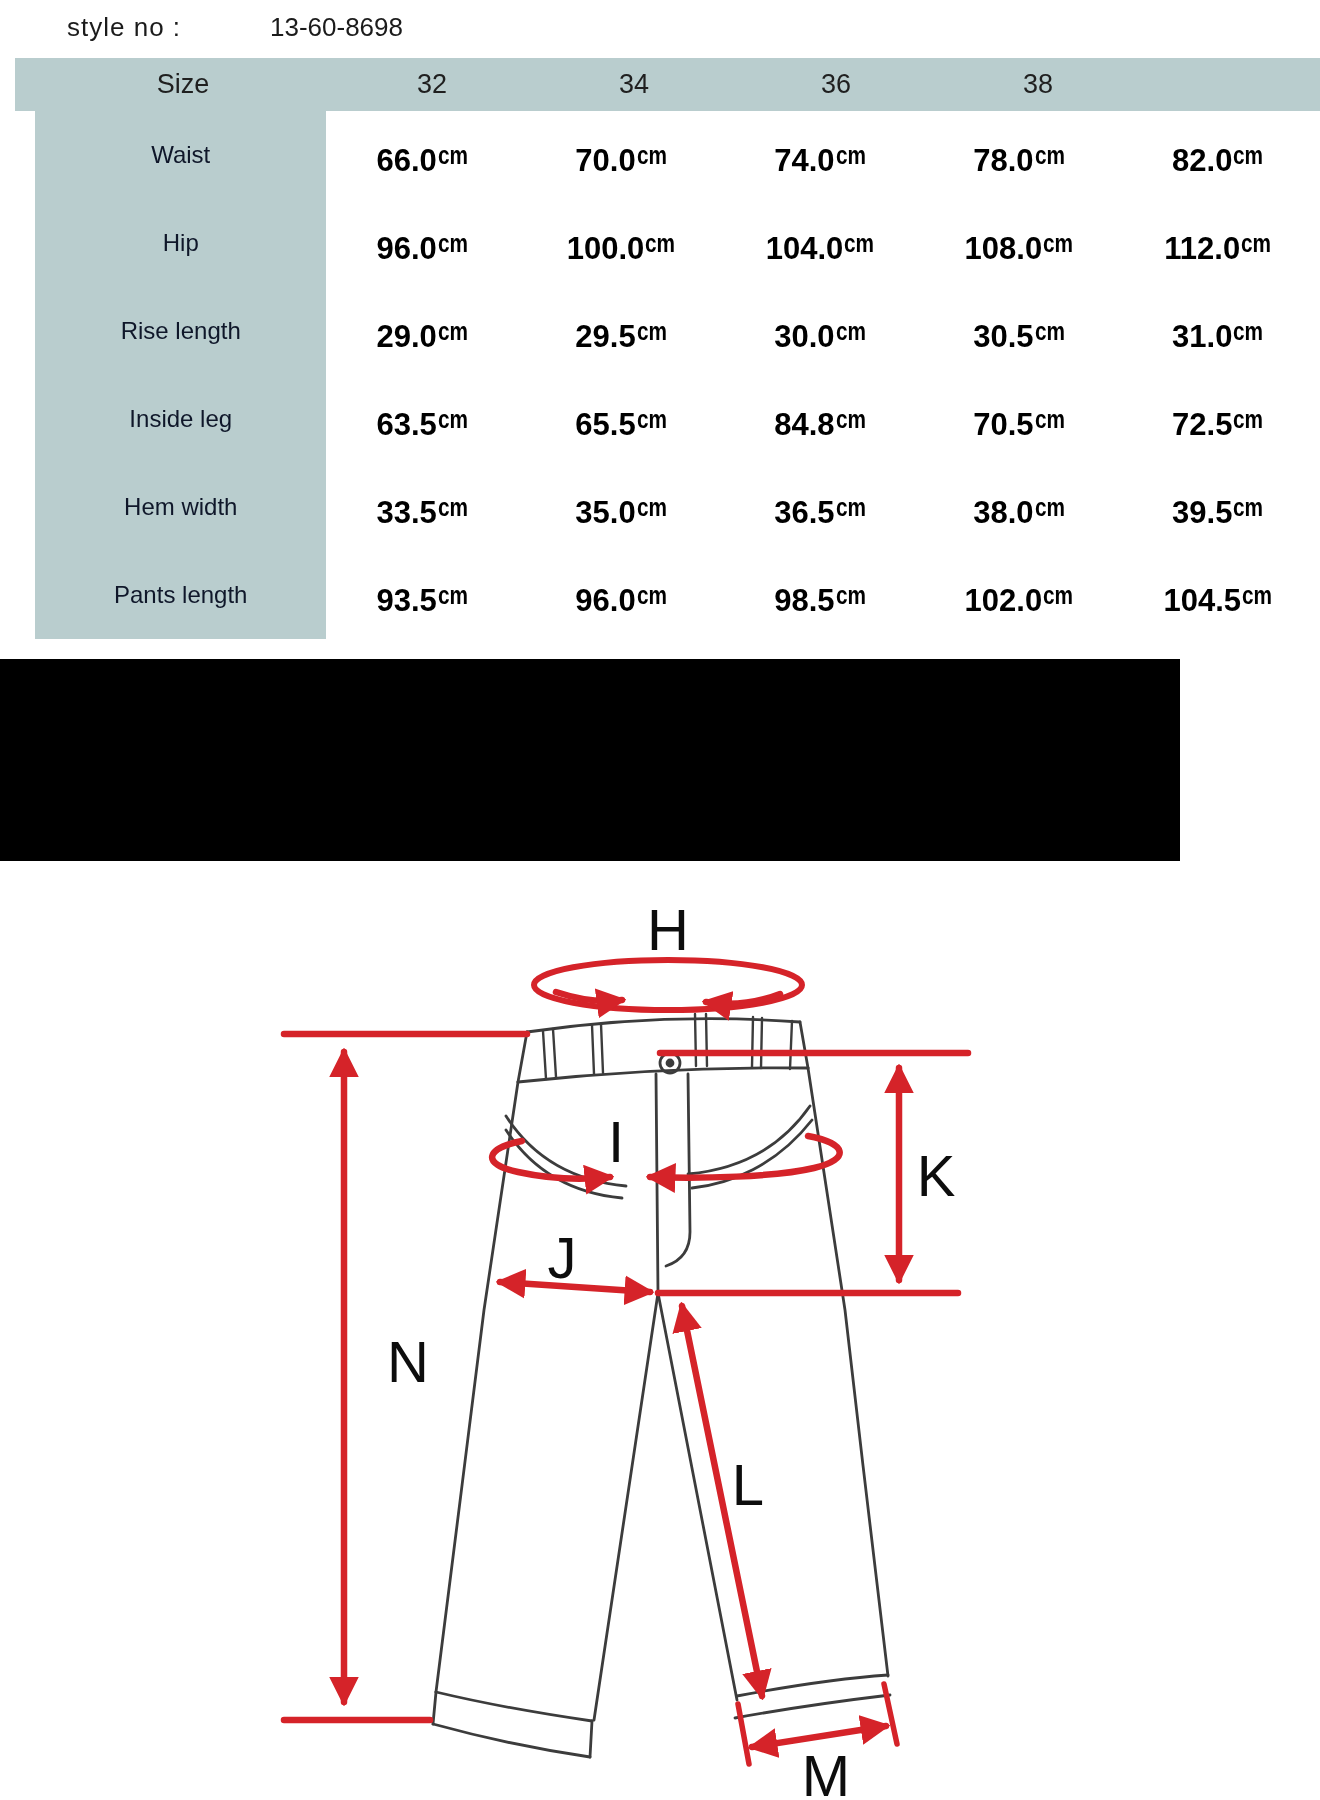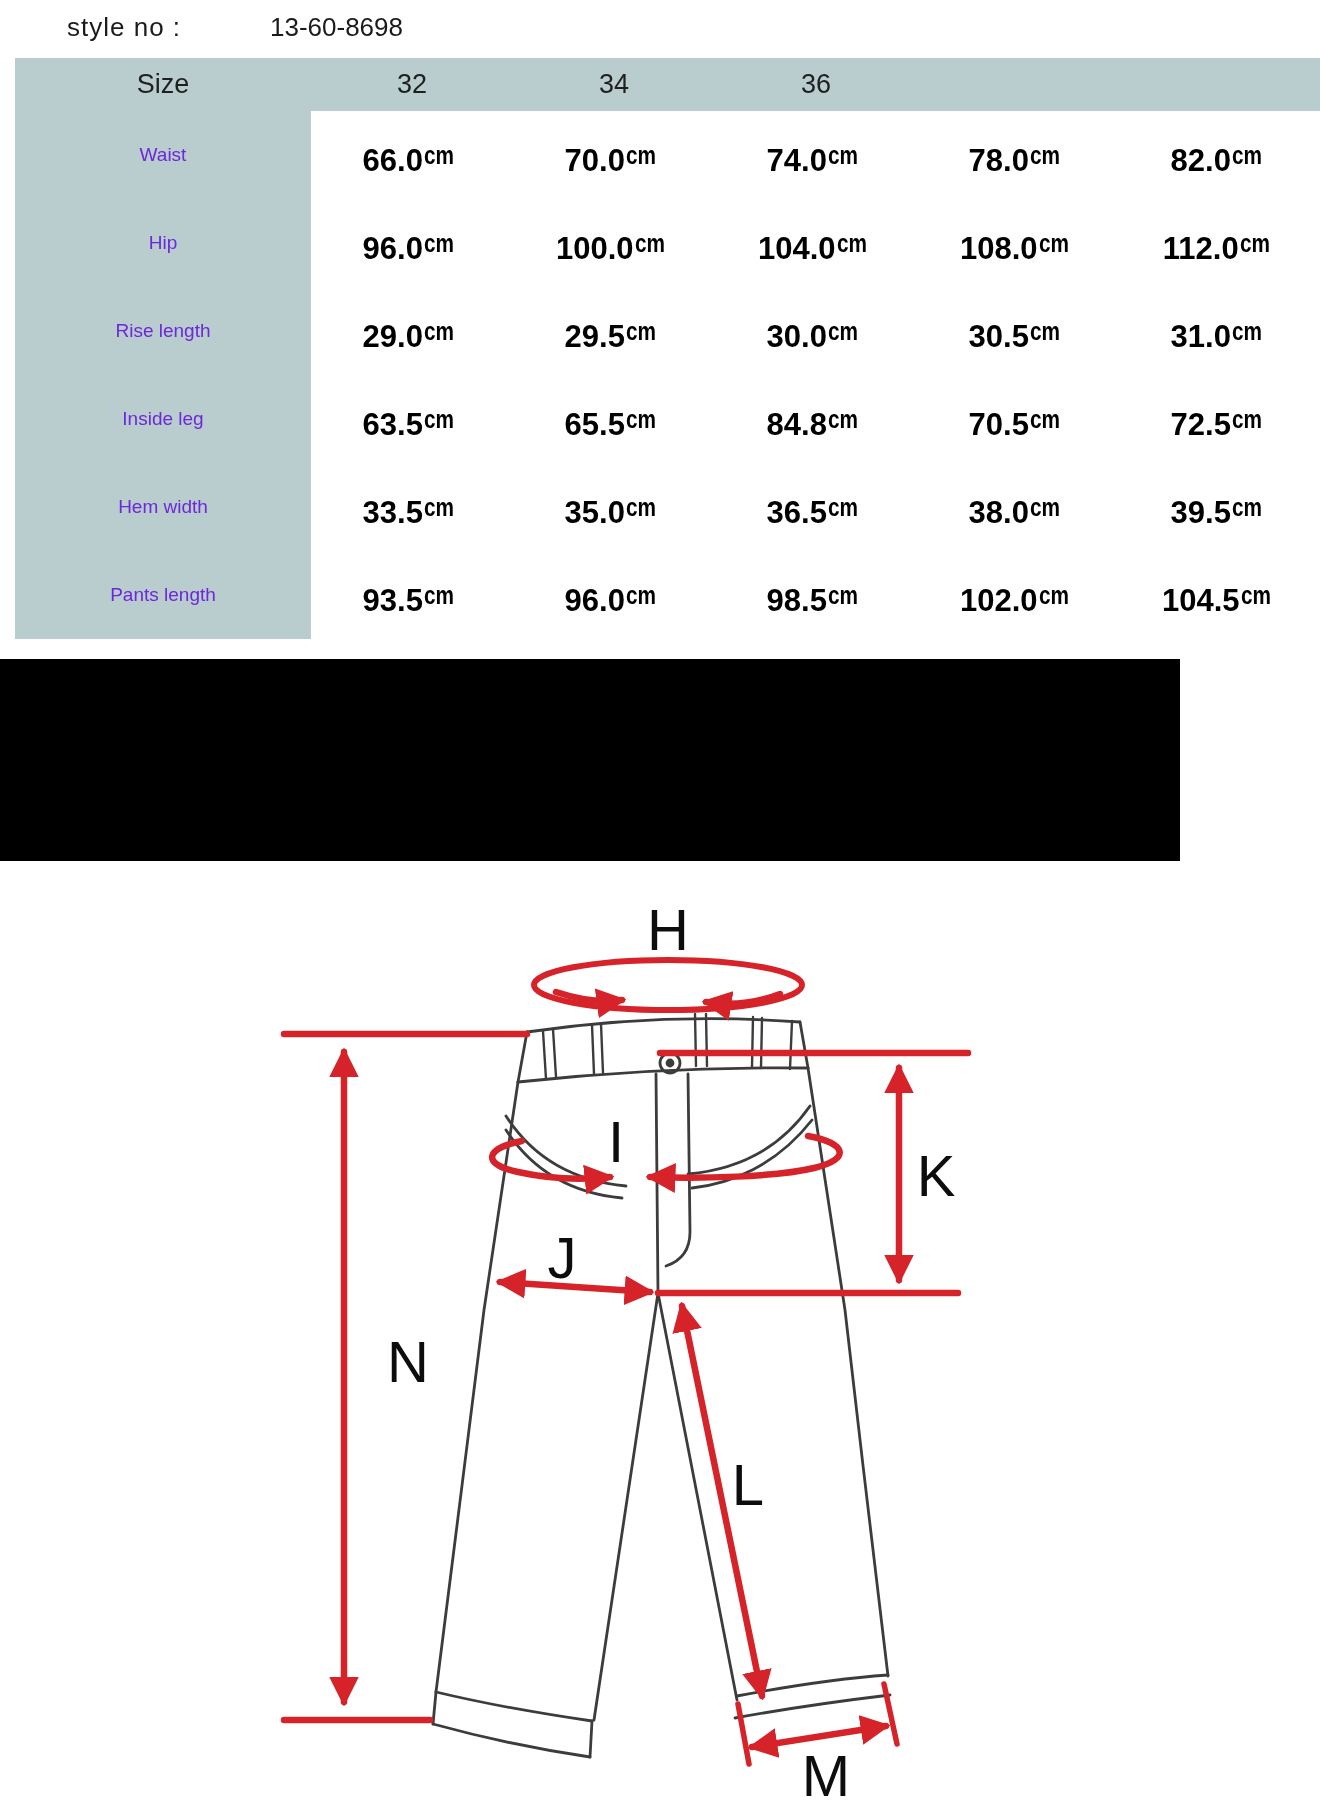--- a/index.html
+++ b/index.html
@@ -9,24 +9,24 @@
   }
   .abs{position:absolute;}
   
   .styleno{left:67px;top:12px;font-size:26px;letter-spacing:1px;color:#1b1b1b;}
   .styleno-val{left:270px;top:12px;font-size:26px;color:#1b1b1b;}
   
   .size-table{left:15px;top:58px;width:1306px;}
   .trow{display:flex;width:1306px;}
   .thead{height:53px;background:#b9cdce;}
   .drow{height:88px;background:#ffffff;}
-  .lcell{width:296px;display:flex;align-items:center;justify-content:center;background:#b9cdce;}
+  .lcell{width:296px;display:flex;align-items:center;justify-content:center;background:#b9cdce;margin-left:20px;}
   .vcell{width:202px;display:flex;align-items:center;justify-content:center;}
   .hcell{font-size:27px;color:#1f1f1f;}
-  .rlabel{font-size:19px;color:#6d28d9;}
+  .rlabel{font-size:24px;color:#0f172a;}
   .val{font-size:31px;font-weight:bold;color:#000;margin-top:12px;}
   .unit{display:inline-block;font-size:26px;font-weight:bold;color:#000;
         transform:scaleX(.80);transform-origin:left 70%;margin-left:1px;}
   
   .blackbar{left:0;top:659px;width:1180px;height:202px;background:#000;}
   
   .diagram{left:0;top:0;width:1320px;height:1800px;}
   .letter{font-family:"Liberation Sans",sans-serif;font-size:58px;fill:#0d0d0d;}
 </style>
 </head>
@@ -34,20 +34,21 @@
 
 <div class="abs styleno">style no :</div>
 <div class="abs styleno-val">13-60-8698</div>
 
 <div class="abs size-table">
   <div class="trow thead">
     <div class="lcell hcell">Size</div>
     <div class="vcell hcell">32</div>
     <div class="vcell hcell">34</div>
     <div class="vcell hcell">36</div>
+    <div class="vcell hcell">38</div>
   </div>
 
   <div class="trow drow">
     <div class="lcell rlabel">Waist</div>
     <div class="vcell">
         <span class="val">66.0</span>
         <span class="unit">cm</span>
       </div>
     <div class="vcell">
         <span class="val">70.0</span>

